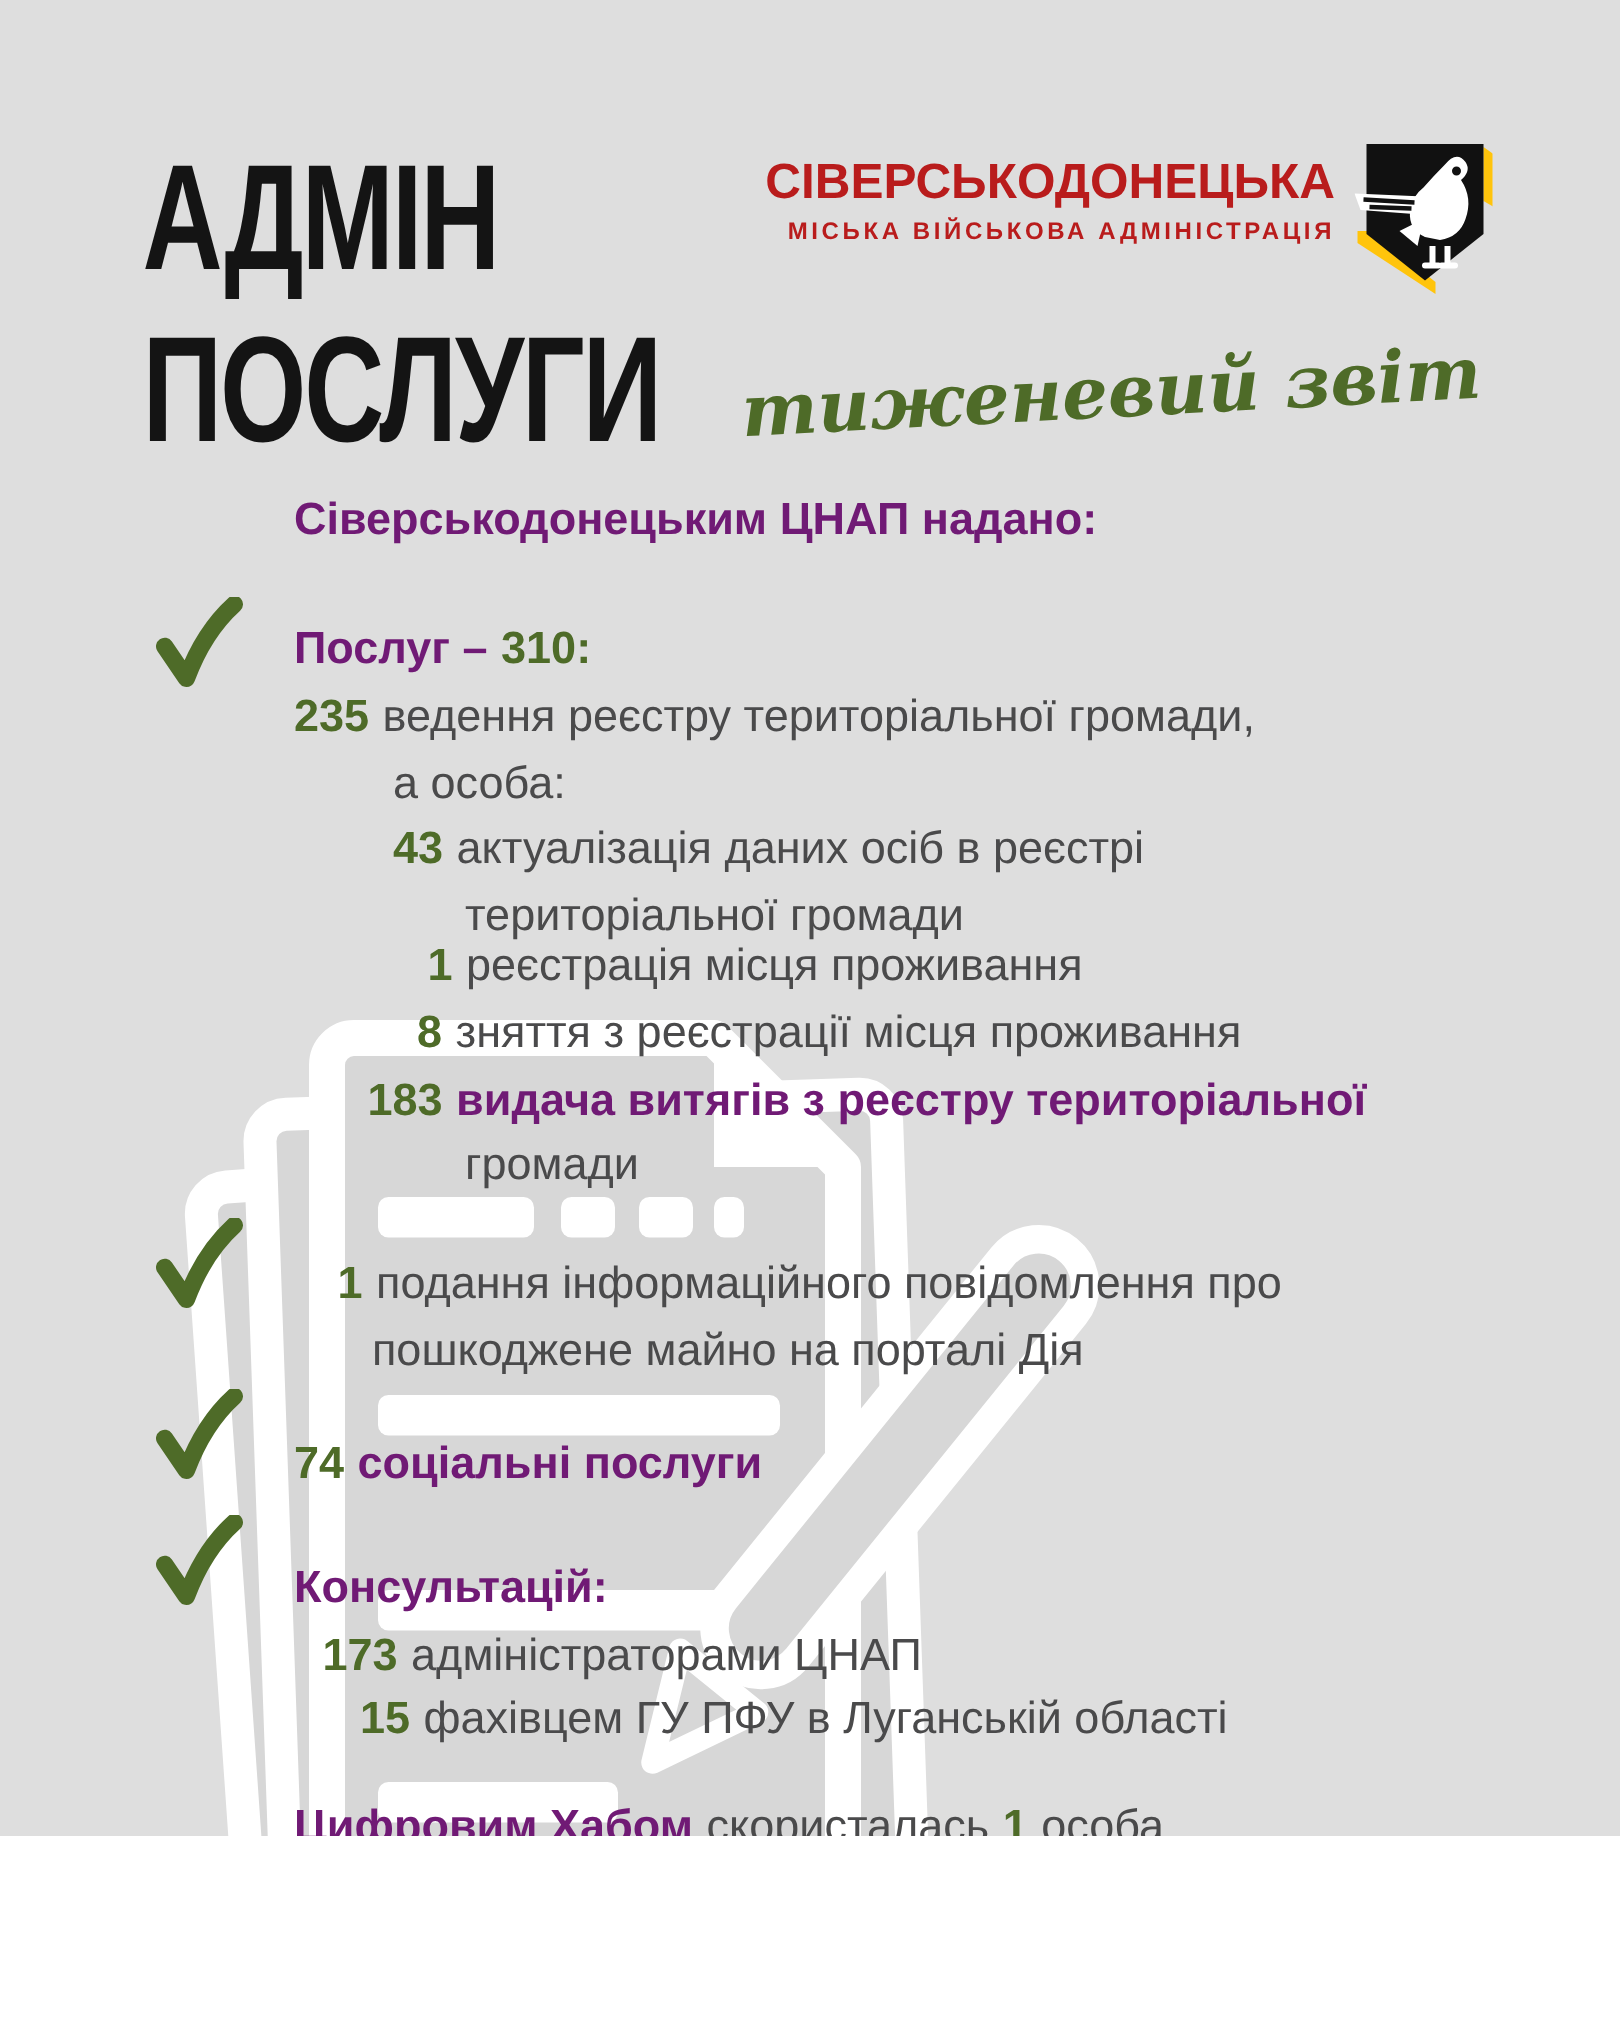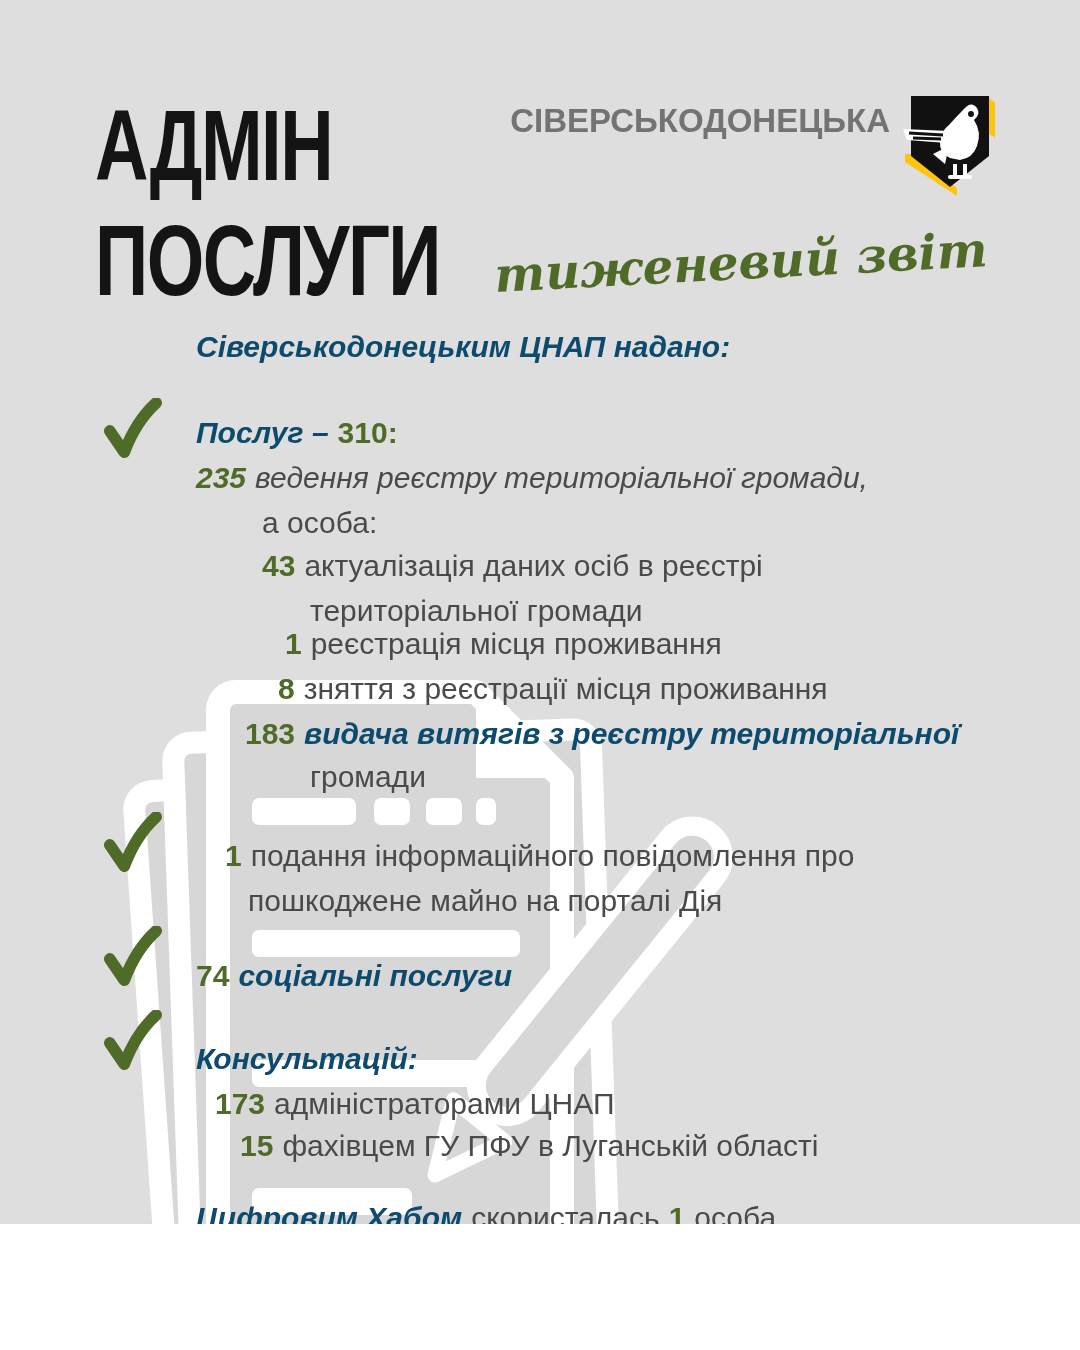--- a/index.html
+++ b/index.html
@@ -13,21 +13,21 @@
   
   .title{
     position:absolute;left:95px;top:88px;
     font-size:100px;font-weight:800;color:#141414;
     line-height:115px;letter-spacing:-2px;
     white-space:nowrap;
   }
   .title .tline{display:inline-block;transform:scaleX(0.74);transform-origin:left top;}
   .logo-text{
     position:absolute;right:190px;top:102px;
-    text-align:right;color:#737373;
+    text-align:right;color:#b91c1c;
   }
   .logo-name{font-size:33px;font-weight:700;letter-spacing:0px;white-space:nowrap;}
   .logo-sub{font-size:16px;font-weight:700;letter-spacing:2.4px;margin-top:6px;white-space:nowrap;}
   .emblem{position:absolute;left:903px;top:96px;width:92px;height:100px;}
   .script-note{
     position:absolute;right:92px;top:234px;
     font-family:"DejaVu Serif","Liberation Serif",serif;
     font-style:italic;font-weight:700;
     font-size:48px;color:#4e6b28;
     transform:rotate(-3deg);
@@ -36,21 +36,21 @@
   
   .watermark{position:absolute;left:0;top:0;z-index:0;}
   
   .check{position:absolute;width:58px;height:62px;z-index:2;}
   .line{
     position:absolute;z-index:2;
     font-size:30px;color:#4a4a4b;line-height:1.1;white-space:nowrap;
   }
   .line .seg{margin-right:9px;}
   .line .seg:last-child{margin-right:0;}
-  .b{font-weight:700;color:#0c4a6e;font-style:italic;}
+  .b{font-weight:700;color:#701a75;}
   .num{font-weight:700;color:#4e6b28;}
   .r{font-weight:400;}
 </style>
 </head>
 <body>
 
 <div class="canvas">
 
   <svg class="watermark" width="1080" height="1350" viewBox="0 0 1080 1350" aria-hidden="true">
     <g>
@@ -75,20 +75,21 @@
     </g>
   </svg>
 
   <div class="title">
     <span class="tline">АДМІН</span><br>
     <span class="tline">ПОСЛУГИ</span>
   </div>
 
   <div class="logo-text">
     <div class="logo-name">СІВЕРСЬКОДОНЕЦЬКА</div>
+    <div class="logo-sub">МІСЬКА ВІЙСЬКОВА АДМІНІСТРАЦІЯ</div>
   </div>
 
   <svg class="emblem" viewBox="0 0 92 100" aria-hidden="true">
     <polygon points="86,2 93,7 93,42 86,38" fill="#ffc40c"></polygon>
     <polygon points="2,58 11,58 54,92 54,100 2,66" fill="#ffc40c"></polygon>
     <polygon points="8,0 86,0 86,60 47,91 8,60" fill="#111111"></polygon>
     <g fill="#ffffff">
       <polygon points="0,33 46,35 44,47 4,44"></polygon>
       <polygon points="30,58 46,50 42,68"></polygon>
       <path d="M60,14 q8,-10 14,-2 q4,6 -3,12 q8,12 3,26 q-4,12 -17,14 l-10,-2 q-11,-5 -10,-17 q1,-10 9,-16 q7,-8 14,-15 z"></path>
@@ -118,21 +119,21 @@
     <path d="M6 34 L21 56 Q33 24 54 5" fill="none" stroke="#4e6b28" stroke-width="12" stroke-linecap="round" stroke-linejoin="round"></path>
   </svg>
   <svg class="check" style="left:104px;top:1010px;" viewBox="0 0 60 64">
     <path d="M6 34 L21 56 Q33 24 54 5" fill="none" stroke="#4e6b28" stroke-width="12" stroke-linecap="round" stroke-linejoin="round"></path>
   </svg>
 
   <div class="line" style="left:196px;top:416px;">
     <span class="seg b">Послуг –</span><span class="seg num">310:</span>
   </div>
 
-  <div class="line" style="left:196px;top:461px;font-style:italic;">
+  <div class="line" style="left:196px;top:461px;">
     <span class="seg num">235</span><span class="seg r">ведення реєстру територіальної громади,</span>
   </div>
 
   <div class="line r" style="left:262px;top:506px;">а особа:</div>
 
   <div class="line" style="left:262px;top:549px;">
     <span class="seg num">43</span><span class="seg r">актуалізація даних осіб в реєстрі</span>
   </div>
 
   <div class="line r" style="left:310px;top:594px;text-align:right;">територіальної громади</div>

